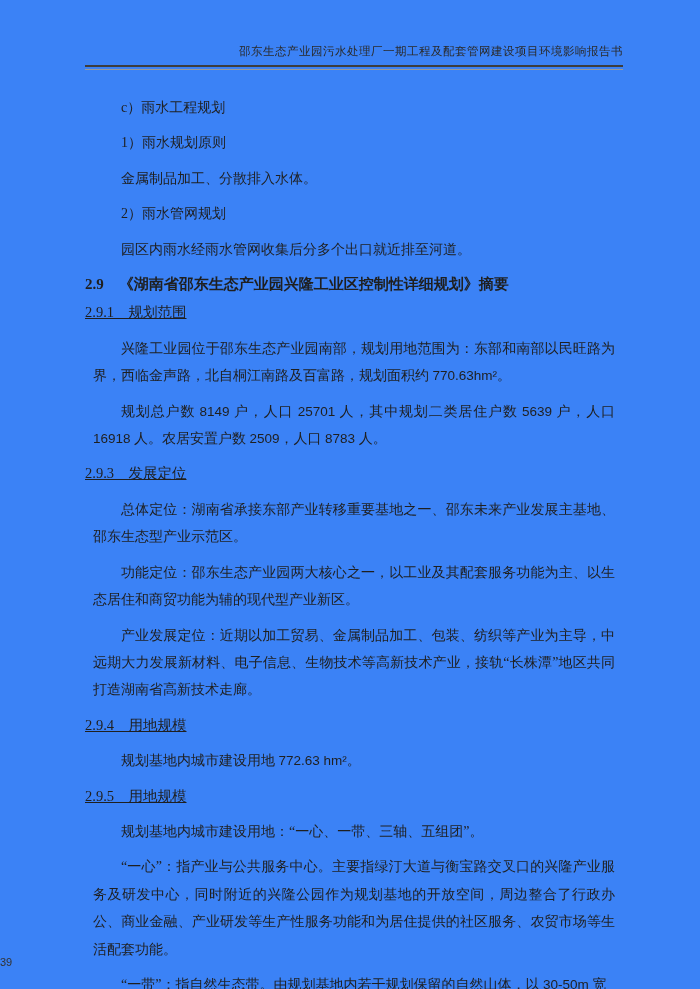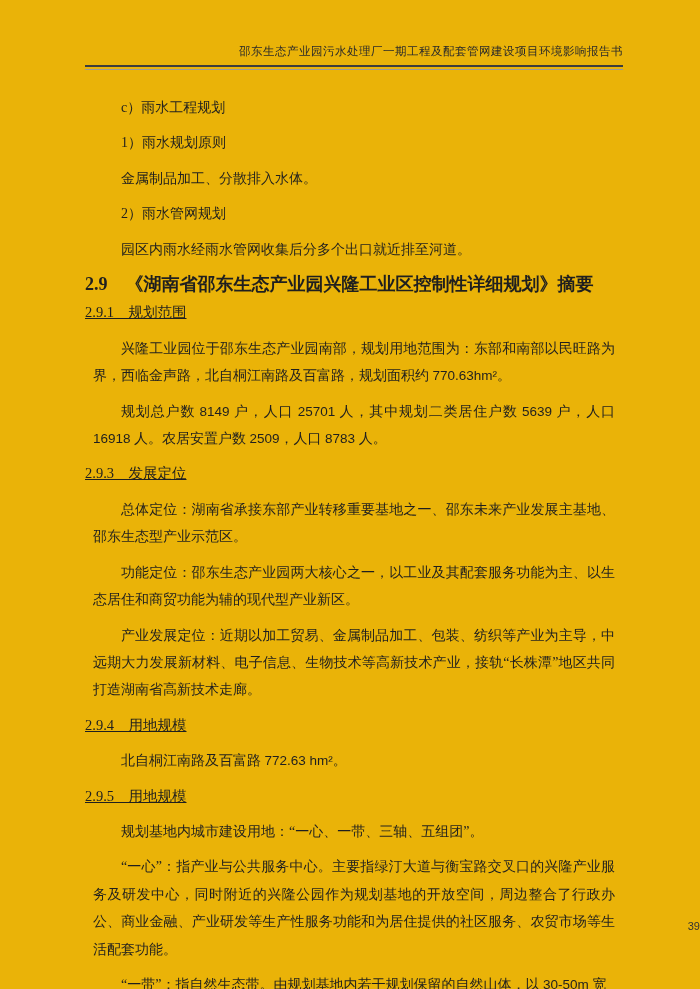--- a/index.html
+++ b/index.html
@@ -4,21 +4,21 @@
 <style>
   html, body {
     margin: 0;
     padding: 0;
     background: #ffffff;
   }
   .page {
     position: relative;
     width: 700px;
     height: 989px;
-    background: #eab308;
+    background: #3b82f6;
     font-family: "Liberation Serif", "DejaVu Serif", serif;
     color: #1f1f1f;
     overflow: hidden;
   }
   .header {
     position: absolute;
     top: 44px;
     left: 85px;
     width: 538px;
     text-align: right;
@@ -47,38 +47,38 @@
   }
   .doc-body p {
     margin: 8px;
     padding: 0;
   }
   .para, .item {
     text-indent: 2em;
   }
   .h1 {
     font-weight: bold;
-    font-size: 18px;
+    font-size: 15px;
     margin: 1px 0 1px 0 !important;
   }
   .h2 {
     font-size: 14.5px;
     margin: 1px 0 0 0 !important;
     text-decoration: underline;
   }
   .num {
     font-family: "Liberation Sans", "DejaVu Sans", sans-serif;
     font-size: 13.5px;
   }
   .footer {
     position: absolute;
-    top: 920px;
+    top: 956px;
     left: 0;
     width: 700px;
-    text-align: right;
+    text-align: left;
     font-size: 11px;
     font-family: "Liberation Sans", "DejaVu Sans", sans-serif;
     color: #333333;
   }
 </style>
 </head>
 <body>
 
 <div class="page">
   <div class="header">
@@ -94,21 +94,21 @@
       <p class="item"><span class="run">园区内雨水经雨水管网收集后分多个出口就近排至河道。</span></p>
       <p class="h1"><span class="run">2.9　《湖南省邵东生态产业园兴隆工业区控制性详细规划》摘要</span></p>
       <p class="h2"><span class="run">2.9.1　规划范围</span></p>
       <p class="para"><span class="run">兴隆工业园位于邵东生态产业园南部，规划用地范围为：东部和南部以民旺路为界，西临金声路，北自桐江南路及百富路，规划面积约 </span><span class="num">770.63hm²</span><span class="run">。</span></p>
       <p class="para"><span class="run">规划总户数 </span><span class="num">8149</span><span class="run"> 户，人口 </span><span class="num">25701</span><span class="run"> 人，其中规划二类居住户数 </span><span class="num">5639</span><span class="run"> 户，人口 </span><span class="num">16918</span><span class="run"> 人。农居安置户数 </span><span class="num">2509</span><span class="run">，人口 </span><span class="num">8783</span><span class="run"> 人。</span></p>
       <p class="h2"><span class="run">2.9.3　发展定位</span></p>
       <p class="para"><span class="run">总体定位：湖南省承接东部产业转移重要基地之一、邵东未来产业发展主基地、邵东生态型产业示范区。</span></p>
       <p class="para"><span class="run">功能定位：邵东生态产业园两大核心之一，以工业及其配套服务功能为主、以生态居住和商贸功能为辅的现代型产业新区。</span></p>
       <p class="para"><span class="run">产业发展定位：近期以加工贸易、金属制品加工、包装、纺织等产业为主导，中远期大力发展新材料、电子信息、生物技术等高新技术产业，接轨“长株潭”地区共同打造湖南省高新技术走廊。</span></p>
       <p class="h2"><span class="run">2.9.4　用地规模</span></p>
-      <p class="para"><span class="run">北自桐江南路及百富路 </span><span class="num">772.63 hm²</span><span class="run">。</span></p>
+      <p class="para"><span class="run">规划基地内城市建设用地 </span><span class="num">772.63 hm²</span><span class="run">。</span></p>
       <p class="h2"><span class="run">2.9.5　用地规模</span></p>
       <p class="para"><span class="run">规划基地内城市建设用地：“一心、一带、三轴、五组团”。</span></p>
       <p class="para"><span class="run">“一心”：指产业与公共服务中心。主要指绿汀大道与衡宝路交叉口的兴隆产业服务及研发中心，同时附近的兴隆公园作为规划基地的开放空间，周边整合了行政办公、商业金融、产业研发等生产性服务功能和为居住提供的社区服务、农贸市场等生活配套功能。</span></p>
       <p class="para"><span class="run">“一带”：指自然生态带。由规划基地内若干规划保留的自然山体，以 </span><span class="num">30-50m</span><span class="run"> 宽</span></p>
     </div>
 
   <div class="footer">
     <span>39</span>
   </div>
 </div>

